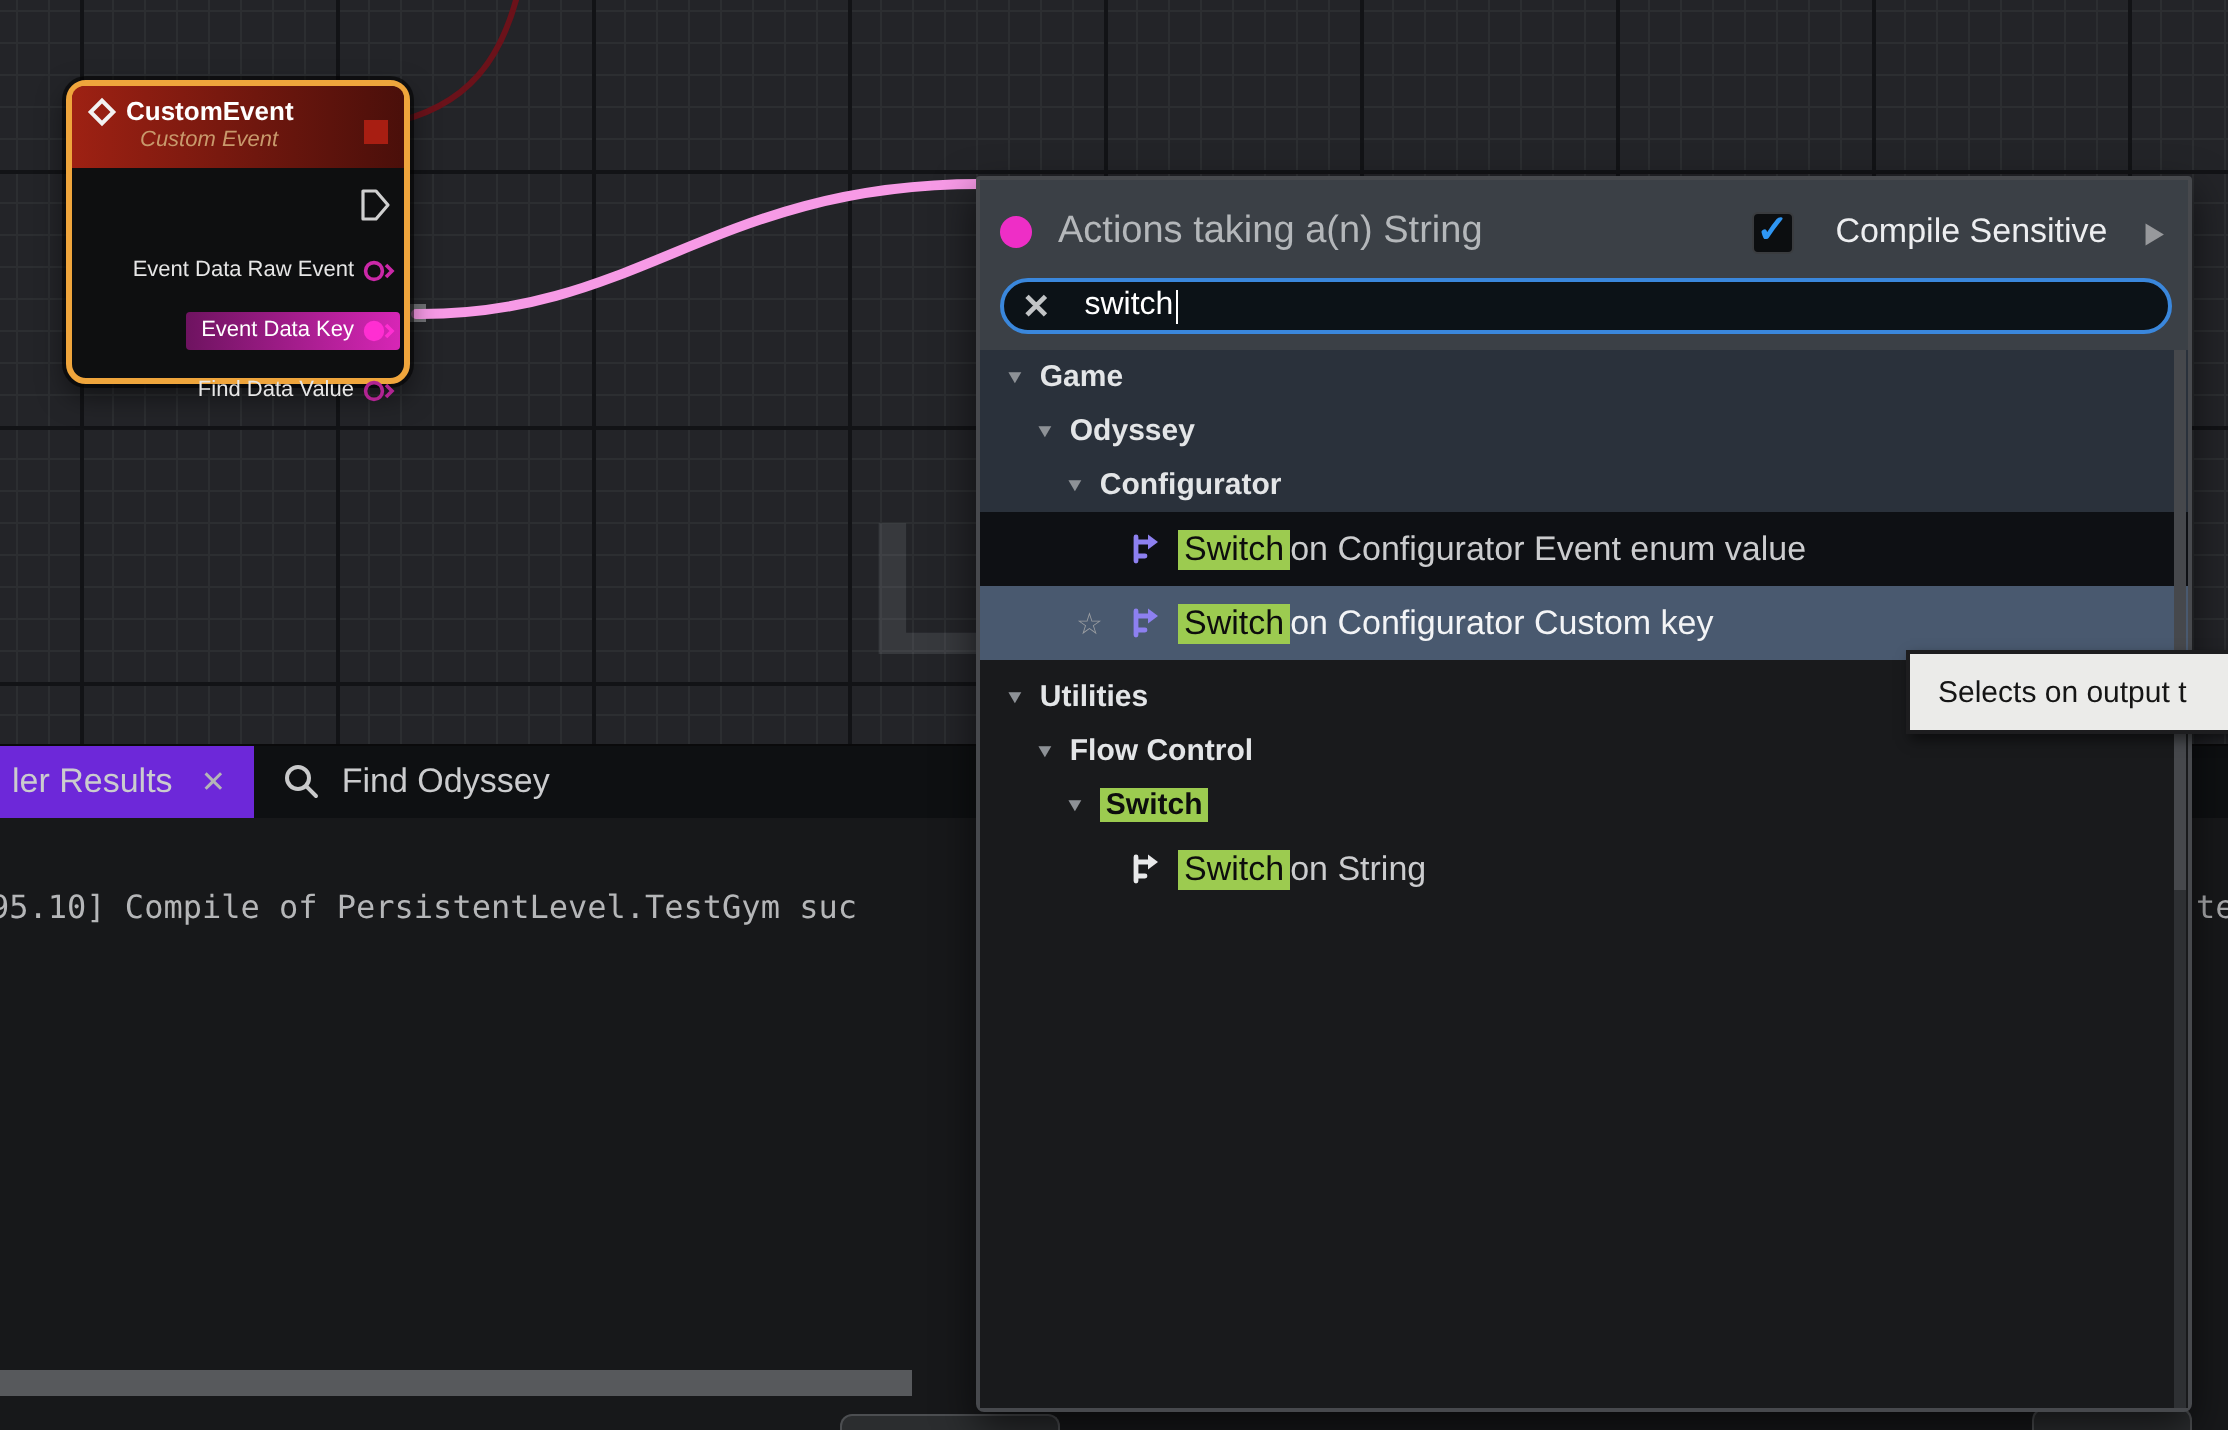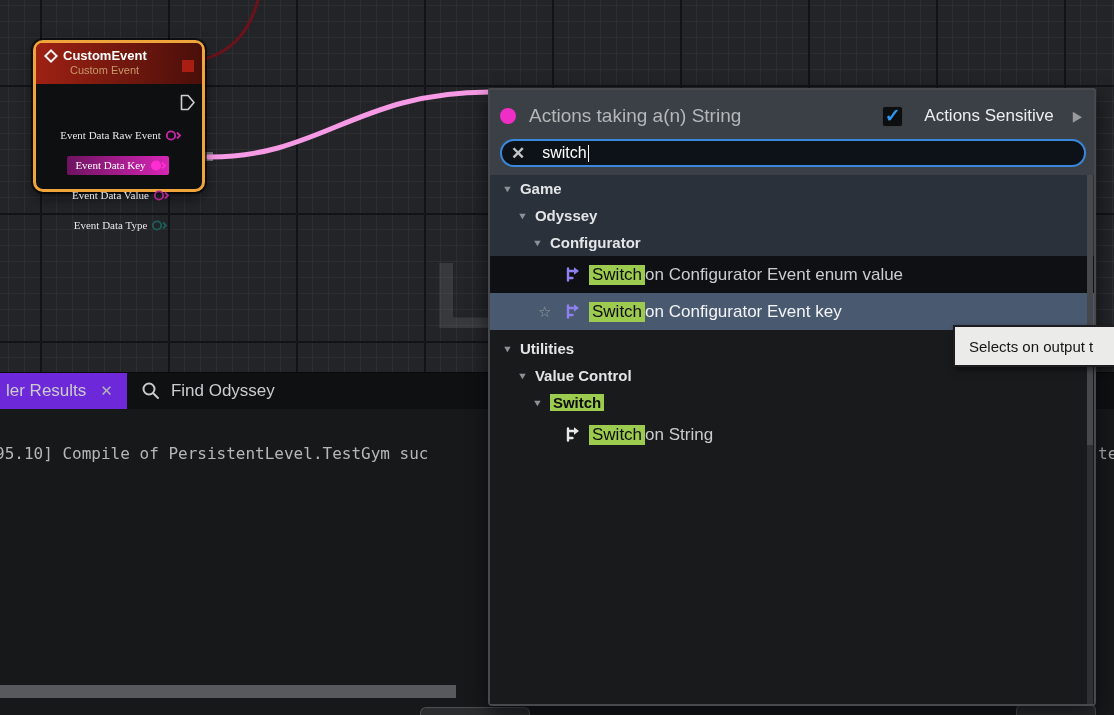--- a/index.html
+++ b/index.html
@@ -29,24 +29,24 @@
   .node{position:absolute;left:33px;top:40px;width:172px;height:152px;
     background:#0e0f10;border:3px solid var(--node-border,#efa53c);border-radius:10px;
     z-index:4;box-shadow:0 0 0 2px rgba(0,0,0,.55), 0 6px 14px rgba(0,0,0,.5);}
   .node-header{position:relative;height:41px;border-radius:6px 6px 0 0;
     background:linear-gradient(to right,var(--header-red-left,#9e2113),var(--header-red-right,#4a0f0a));
     padding:5px 8px 0 10px;}
   .node-title-row{display:flex;align-items:center;gap:7px;}
   .diamond{width:10px;height:10px;border:2px solid #f2f2f2;transform:rotate(45deg);
     background:transparent;flex:0 0 auto;}
   .node-title{color:#ffffff;font-weight:700;font-size:13px;}
-  .node-subtitle{color:#c8996c;font-size:11px;margin-left:24px;margin-top:1px;}
+  .node-subtitle{color:#c8996c;font-style:italic;font-size:11px;margin-left:24px;margin-top:1px;}
   .delegate-pin{position:absolute;right:8px;top:17px;width:12px;height:12px;background:#a81e12;}
   .exec-row{display:flex;justify-content:flex-end;align-items:center;height:36px;padding:0 6px 0 0;}
-  .pin-row{display:flex;justify-content:center;align-items:center;height:30px;padding-right:2px;font-family:Liberation Serif, serif;}
+  .pin-row{display:flex;justify-content:flex-end;align-items:center;height:30px;padding-right:2px;}
   .pin-inner{display:flex;align-items:center;gap:4px;padding:3px 2px 3px 8px;border-radius:2px;}
   .pin-inner.hl{background:linear-gradient(to right,#6e1360,#d726b6);}
   .pin-label{color:#e6e6e6;font-size:11px;white-space:nowrap;}
   .pin-inner.hl .pin-label{color:#ffffff;}
   .wire-nub{position:absolute;left:204px;top:152px;width:9px;height:9px;background:#717276;z-index:3;}
 
   
   .panel{position:absolute;left:0;top:372px;width:1114px;height:343px;background:#17181a;z-index:5;
     border-top:1px solid #0a0a0b;}
   .tabbar{display:flex;align-items:stretch;height:36px;background:#0e1012;}
@@ -148,33 +148,24 @@
           <span class="pin-inner hl">
             <span class="pin-label">Event Data Key</span>
             <svg width="17" height="13">
               <circle cx="6" cy="6.5" r="4.2" stroke="#ff2ed2" stroke-width="1.8" fill="#ff2ed2"></circle>
               <path d="M12,3.5 L15,6.5 L12,9.5" stroke="#ff2ed2" stroke-width="1.8" fill="none"></path>
             </svg>
           </span>
         </div>
         <div class="pin-row">
           <span class="pin-inner">
-            <span class="pin-label">Event Data Value</span>
+            <span class="pin-label">Find Data Value</span>
             <svg width="17" height="13">
               <circle cx="6" cy="6.5" r="4.2" stroke="#b12492" stroke-width="1.8" fill="none"></circle>
               <path d="M12,3.5 L15,6.5 L12,9.5" stroke="#b12492" stroke-width="1.8" fill="none"></path>
-            </svg>
-          </span>
-        </div>
-        <div class="pin-row">
-          <span class="pin-inner">
-            <span class="pin-label">Event Data Type</span>
-            <svg width="17" height="13">
-              <circle cx="6" cy="6.5" r="4.2" stroke="#1d5f58" stroke-width="1.8" fill="none"></circle>
-              <path d="M12,3.5 L15,6.5 L12,9.5" stroke="#1d5f58" stroke-width="1.8" fill="none"></path>
             </svg>
           </span>
         </div>
       </div>
   </div>
 
   <div class="wire-nub"></div>
   <svg class="wires" width="1114" height="372">
     <path d="M 208,157 C 320,158 356,92 490,92" fill="none" stroke="#f79ae6" stroke-width="5" stroke-linecap="round"></path>
   </svg>
@@ -201,21 +192,21 @@
   </div>
 
   <div class="menu">
     <div class="menu-head">
       <div class="menu-title-row">
         <div class="ctx-dot"></div>
         <div class="menu-title">Actions taking a(n) String</div>
         <div class="cs-box">
           <span class="cs-check">✓</span>
         </div>
-        <div class="cs-label">Actions Sensitive</div>
+        <div class="cs-label">Compile Sensitive</div>
         <div class="cs-arrow">▶</div>
       </div>
       <div class="searchbox">
         <span class="clear-x">✕</span>
         <span class="search-text">switch</span>
           <span class="caret"></span>
       </div>
     </div>
     <div class="tree" id="action-tree">
 
@@ -240,29 +231,29 @@
           <span class="kw">Switch</span>
           <span class="rest"> on Configurator Event enum value</span>
         </div>
         <div class="tree-row action bg-selected" style="padding-left: 48px;">
           <span class="star-slot">☆</span>
           <svg width="19" height="19" class="sw-icon">
             <path d="M5,3.5 L5,15.5 M5,6 L11,6 M5,13 L9.5,13" stroke="#8d80f0" stroke-width="2.4" stroke-linecap="round" fill="none"></path>
             <polygon points="11,2.2 16,6 11,9.8" fill="#8d80f0"></polygon>
           </svg>
           <span class="kw">Switch</span>
-          <span class="rest" style="color: rgb(243, 244, 246);"> on Configurator Event key</span>
+          <span class="rest" style="color: rgb(243, 244, 246);"> on Configurator Custom key</span>
         </div>
         <div class="tree-row category bg-darker gap-top" style="padding-left: 12px;">
           <span class="expander">▼</span>
           <span>Utilities</span>
         </div>
         <div class="tree-row category bg-darker" style="padding-left: 27px;">
           <span class="expander">▼</span>
-          <span>Value Control</span>
+          <span>Flow Control</span>
         </div>
         <div class="tree-row category bg-darker" style="padding-left: 42px;">
           <span class="expander">▼</span>
           <span class="kw">Switch</span>
         </div>
         <div class="tree-row action bg-darker" style="padding-left: 48px;">
           <span class="star-slot"></span>
           <svg width="19" height="19" class="sw-icon">
             <path d="M5,3.5 L5,15.5 M5,6 L11,6 M5,13 L9.5,13" stroke="#e8e9ea" stroke-width="2.4" stroke-linecap="round" fill="none"></path>
             <polygon points="11,2.2 16,6 11,9.8" fill="#e8e9ea"></polygon>

